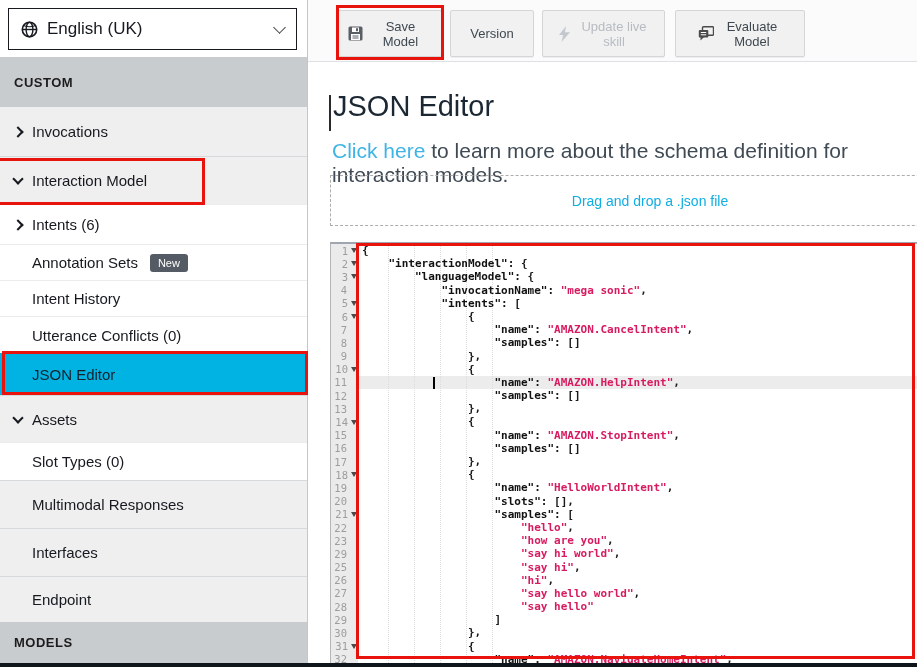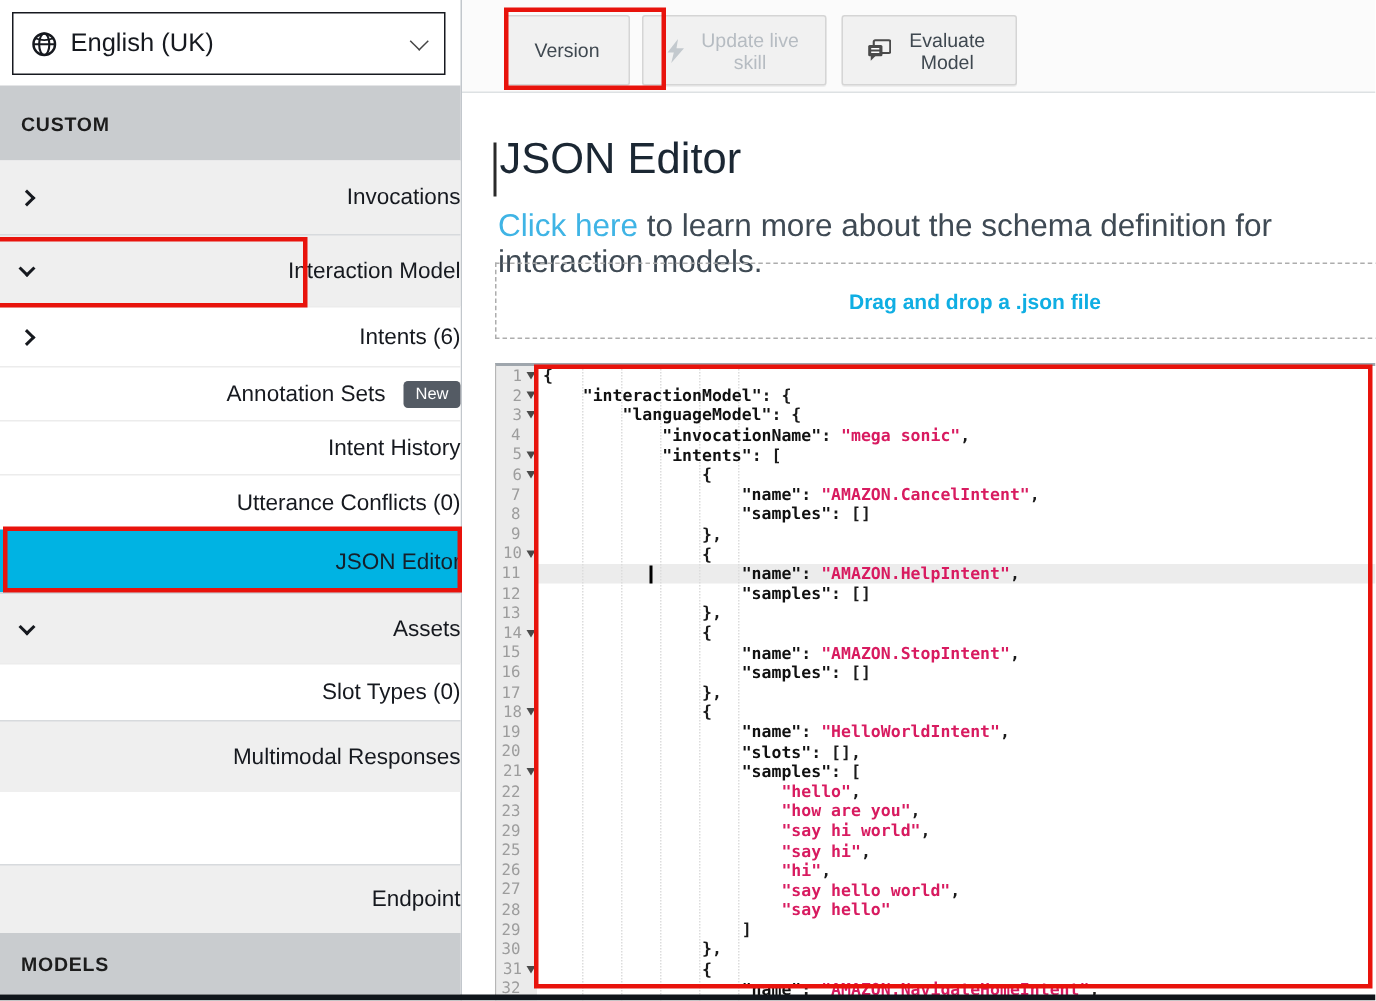--- a/index.html
+++ b/index.html
@@ -21,50 +21,50 @@
   .lang-box .chev { border-width:1.5px; border-color:#444; width:9px; height:9px;
                     transform:rotate(45deg); margin-top:-4px; }
 
   .sec-header { position:absolute; left:0; width:307px; background:#c9cccf;
                 display:flex; align-items:center; padding-left:14px;
                 font-size:13px; font-weight:bold; color:#1c1c1c; letter-spacing:.5px; }
   .custom-header { top:57px; height:50px; }
   .models-header { top:622px; height:41px; }
 
   .nav-item { position:absolute; left:0; width:307px; display:flex; align-items:center;
-              padding-left:32px; font-size:15px; color:#16191f; cursor:pointer;justify-content:flex-end; }
+              padding-left:32px; font-size:15px; color:#16191f; cursor:pointer; }
   .nav-item .chev { position:absolute; left:14px; }
   .nav-item.top { background:#efefef; border-top:1px solid #d7dadd; }
   .nav-item.sub { background:#fff; border-top:1px solid #ececec; }
   .nav-item.selected { background:#00b3e3; color:#15202b; border-top:none; }
   .badge { margin-left:12px; background:#545b64; color:#fff; font-size:11px;
            padding:3px 8px; border-radius:3px; }
 
   
   .main { position:absolute; left:308px; top:0; width:609px; height:667px; background:#fff; }
   .toolbar { position:absolute; left:0; top:0; right:0; height:62px; background:#fbfbfb;
              border-bottom:1px solid #dde1e3; display:flex; align-items:flex-start; padding:10px 0 0 28px; }
   .tbtn { height:47px; border:1px solid #d5d5d5; border-radius:2px; background:#f1f1f1;
           box-shadow:0 1px 0 rgba(0,0,0,.05); display:flex; align-items:center; justify-content:center;
           gap:8px; font-size:13px; line-height:15px; color:#3f4850; cursor:pointer; flex:none; }
   .tbtn .txt { max-width:60px; text-align:center; }
   .tbtn.disabled { color:#b6bcc2; cursor:default; }
   .tbtn svg { flex:none; }
   .b-save{width:106px; margin-right:8px;} .b-version{width:84px; margin-right:8px;}
   .b-build{width:110px; margin-right:10px;} .b-update{width:123px; margin-right:10px;}
-  .b-eval{width:117px;}
+  .b-eval{width:130px;}
 
   .title-caret { position:absolute; left:21px; top:95px; width:2px; height:36px; background:#2a2a2a; }
   h1.page-title { position:absolute; left:25px; top:90px; font-size:29px; font-weight:400; color:#1b2733; }
   .subtitle { position:absolute; left:24px; top:139px; font-size:21px; color:#3f4a54; }
   .subtitle a { color:#3fb4e5; text-decoration:none; cursor:pointer; }
 
   .dropzone { position:absolute; left:22px; top:175px; width:640px; height:51px;
               border:1px dashed #adadad; display:flex; align-items:center; justify-content:center; }
-  .dropzone .dz-label { font-size:14px; font-weight:bold; color:#0faee3; cursor:pointer; }
+  .dropzone .dz-label { font-size:14px; font-weight:normal; color:#0faee3; cursor:pointer; }
 
   
   .editor { position:absolute; left:22px; top:242px; width:587px; height:425px;
             border-top:2px solid #9fa6ad; border-left:1px solid #b6b6b6; background:#fff; }
   .gutter { position:absolute; left:0; top:0; bottom:0; width:27px; background:#ebebeb; z-index:2; }
   .gutter-row { height:13.2px; display:flex; align-items:center; justify-content:flex-end;
                 font-family:"DejaVu Sans Mono", monospace; font-size:10.5px; color:#9d9d9d; }
   .gutter-row span { text-align:right; }
   .fold { width:0; height:0; border-left:3.5px solid transparent; border-right:3.5px solid transparent;
           border-top:5px solid #4a4a4a; margin:0 1px 0 3px; }
@@ -144,31 +144,45 @@
   </div>
 
   <div class="nav-item sub" style="top:442px;height:38px;">
     <span>Slot Types (0)</span>
   </div>
 
   <div class="nav-item top" style="top:480px;height:48px;">
     <span>Multimodal Responses</span>
   </div>
 
+  <div class="nav-item top" style="top:528px;height:48px;">
+    <span>Interfaces</span>
+  </div>
 
   <div class="nav-item top" style="top:576px;height:46px;">
     <span>Endpoint</span>
   </div>
 
   <div class="sec-header models-header">MODELS</div>
 </div>
 
 <div class="main">
 
   <div class="toolbar">
+    <div class="tbtn b-save">
+      <svg width="15" height="15" viewBox="0 0 15 15">
+        <rect x="0.5" y="0.5" width="14" height="14" rx="1.5" fill="#5a5f64"></rect>
+        <rect x="4" y="1.5" width="7" height="4.5" fill="#fff"></rect>
+        <rect x="8" y="2.2" width="2" height="3" fill="#5a5f64"></rect>
+        <rect x="3" y="8" width="9" height="6" fill="#fff"></rect>
+        <line x1="4.5" y1="10" x2="10.5" y2="10" stroke="#5a5f64" stroke-width="1"></line>
+        <line x1="4.5" y1="12" x2="10.5" y2="12" stroke="#5a5f64" stroke-width="1"></line>
+      </svg>
+      <span class="txt">Save Model</span>
+    </div>
     <div class="tbtn b-version">
       <span class="txt" style="max-width:70px">Version</span>
     </div>
     <div class="tbtn b-update disabled">
       <svg width="13" height="16" viewBox="0 0 13 16">
         <polygon points="8,0 1,9 5.2,9 3.5,16 12,6.2 7,6.2" fill="#c3c9ce"></polygon>
       </svg>
       <span class="txt" style="max-width:70px">Update live skill</span>
     </div>
     <div class="tbtn b-eval">

